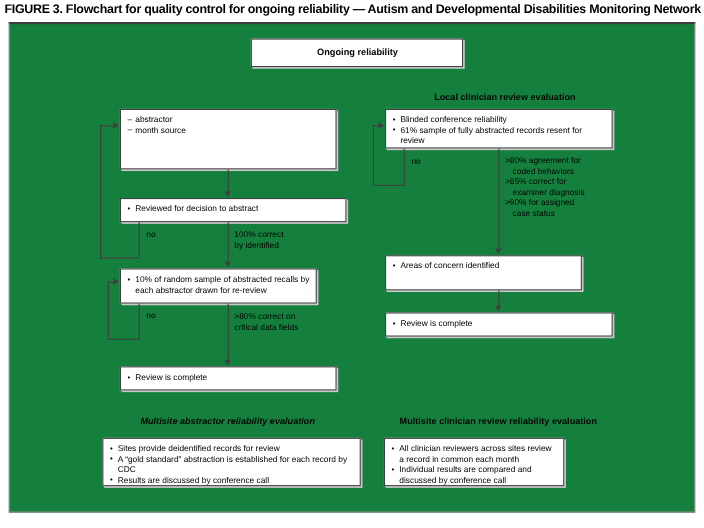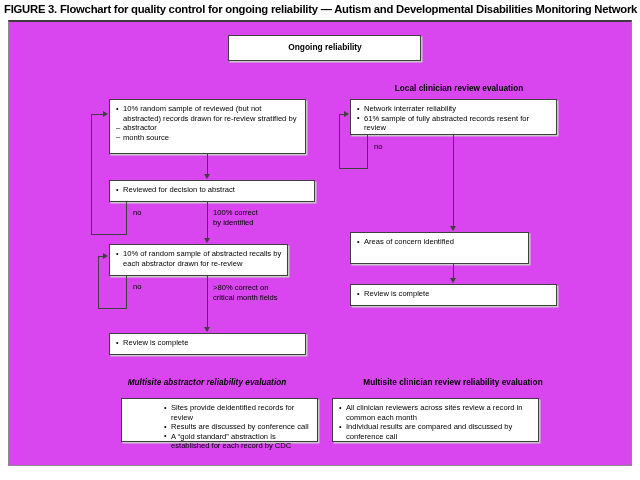--- a/index.html
+++ b/index.html
@@ -31,21 +31,21 @@
     line-height: 14px;
   }
   .outer-frame {
     position: absolute;
     left: 8px;
     top: 20px;
     width: 624px;
     height: 446px;
     border: 1px solid #8a8a8a;
     border-top: 2px solid #3c3c3c;
-    background: #d946ef;
+    background: #15803d;
     box-sizing: border-box;
   }
   .colhead {
     position: absolute;
     font-size: 8.2px;
     font-weight: bold;
     text-align: center;
     letter-spacing: 0.05px;
     line-height: 11px;
   }
@@ -140,21 +140,20 @@
     <div class="box center" style="left:219px; top:13px; width:193px; height:26px;">
       <div class="inner" style="padding-top:7px;">Ongoing reliability</div>
     </div>
 
     <div class="colhead" style="left:100px; top:77px; width:200px;font-family:Liberation Mono, monospace;">Local abstractor evaluation</div>
     <div class="colhead" style="left:340px; top:61px; width:220px;">Local clinician review evaluation</div>
 
     <div class="box" style="left:100px; top:77px; width:197px; height:55px;">
       <div class="inner">
         <ul class="bul">
-          <li>10% random sample of reviewed (but not abstracted) records drawn for re-review stratified by</li>
           <li class="dash">abstractor</li>
           <li class="dash">month source</li>
         </ul>
       </div>
     </div>
 
     <div class="vline" style="left:198px; top:132px; height:22px;"></div>
     <div class="arrow-down" style="left:194.5px; top:152px;"></div>
 
     <div class="box" style="left:100px; top:158px; width:206px; height:22px;">
@@ -191,49 +190,57 @@
     <div class="hline" style="left:89px; top:286px; width:29px;"></div>
     <div class="vline" style="left:89px; top:234px; height:53px;"></div>
     <div class="hline" style="left:89px; top:234px; width:6px;"></div>
     <div class="arrow-right" style="left:94px; top:230.5px;"></div>
     <div class="edge-label" style="left:124px; top:260px;">no</div>
 
     <div class="vline" style="left:198px; top:254px; height:53px;"></div>
     <div class="arrow-down" style="left:194.5px; top:305px;"></div>
     <div class="edge-label crit" style="left:204px; top:261px; width:100px;">
       <span class="crit-line">&gt;80% correct on</span>
-      <span class="crit-line">critical month fields</span>
+      <span class="crit-line">critical data fields</span>
     </div>
 
     <div class="box" style="left:100px; top:311px; width:197px; height:22px;">
       <div class="inner">
         <ul class="bul">
           <li>Review is complete</li>
         </ul>
       </div>
     </div>
 
     <div class="box" style="left:341px; top:77px; width:207px; height:36px;">
       <div class="inner">
         <ul class="bul">
-          <li>Network interrater reliability</li>
+          <li>Blinded conference reliability</li>
           <li>61% sample of fully abstracted records resent for review</li>
         </ul>
       </div>
     </div>
 
     <div class="vline" style="left:358px; top:113px; height:33px;"></div>
     <div class="hline" style="left:330px; top:146px; width:29px;"></div>
     <div class="vline" style="left:330px; top:92px; height:55px;"></div>
     <div class="hline" style="left:330px; top:92px; width:6px;"></div>
     <div class="arrow-right" style="left:335px; top:88.5px;"></div>
     <div class="edge-label" style="left:365px; top:120px;">no</div>
 
     <div class="vline" style="left:444px; top:113px; height:93px;"></div>
     <div class="arrow-down" style="left:440.5px; top:204px;"></div>
+    <div class="edge-label crit" style="left:450px; top:119px; width:110px;">
+      <span class="crit-line">&gt;80% agreement for</span>
+      <span class="crit-line ind">coded behaviors</span>
+      <span class="crit-line">&gt;85% correct for</span>
+      <span class="crit-line ind">examiner diagnosis</span>
+      <span class="crit-line">&gt;90% for assigned</span>
+      <span class="crit-line ind">case status</span>
+    </div>
 
     <div class="box" style="left:341px; top:210px; width:179px; height:32px;">
       <div class="inner">
         <ul class="bul">
           <li>Areas of concern identified</li>
         </ul>
       </div>
     </div>
 
     <div class="vline" style="left:444px; top:242px; height:17px;"></div>
@@ -243,31 +250,31 @@
       <div class="inner">
         <ul class="bul">
           <li>Review is complete</li>
         </ul>
       </div>
     </div>
 
     <div class="colhead" style="left:98px; top:355px; width:200px;font-style:italic;">Multisite abstractor reliability evaluation</div>
     <div class="colhead" style="left:333px; top:355px; width:222px;">Multisite clinician review reliability evaluation</div>
 
-    <div class="box" style="left:112px; top:376px; width:197px; height:44px;padding-left:36px;">
+    <div class="box" style="left:84px; top:376px; width:235px; height:44px;">
       <div class="inner">
         <ul class="bul">
           <li>Sites provide deidentified records for review</li>
+          <li>A “gold standard” abstraction is established for each record by CDC</li>
           <li>Results are discussed by conference call</li>
-          <li>A “gold standard” abstraction is established for each record by CDC</li>
-        </ul>
-      </div>
-    </div>
-
-    <div class="box" style="left:323px; top:376px; width:207px; height:44px;">
+        </ul>
+      </div>
+    </div>
+
+    <div class="box" style="left:340px; top:376px; width:164px; height:44px;">
       <div class="inner">
         <ul class="bul">
           <li>All clinician reviewers across sites review a record in common each month</li>
           <li>Individual results are compared and discussed by conference call</li>
         </ul>
       </div>
     </div>
 
   </div>
 </div>

